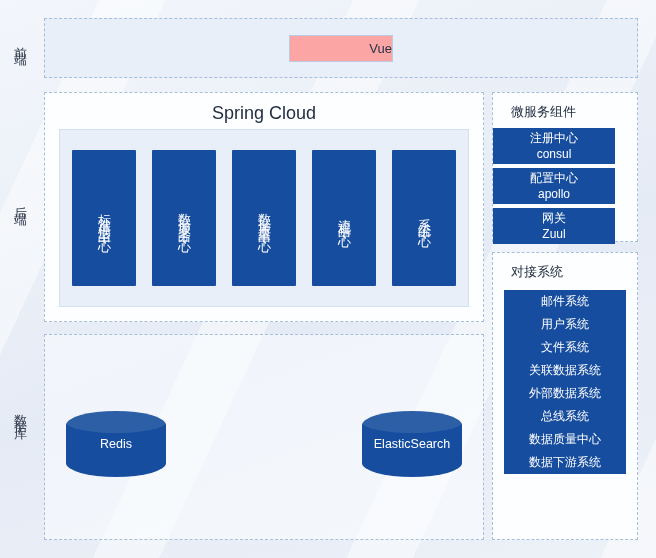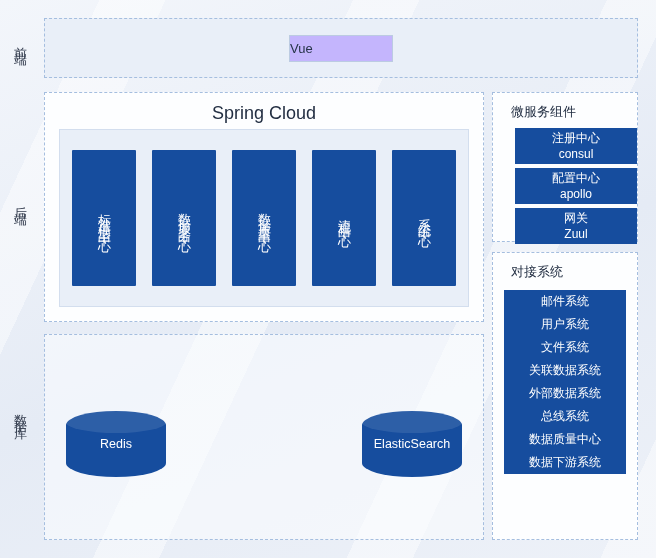--- a/index.html
+++ b/index.html
@@ -43,23 +43,23 @@
   .frontend-box {
     position: absolute;
     left: 44px; top: 18px;
     width: 594px; height: 60px;
     background: var(--panel-fill);
     border: 1px dashed var(--dash-border);
     display: flex; align-items: center; justify-content: center;
   }
   .vue-node {
     width: 104px; height: 27px;
-    background: #c4b5fd;
+    background: #fca5a5;
     border: 1px solid #bccbe2;
-    display: flex; align-items: center; justify-content: flex-start;
+    display: flex; align-items: center; justify-content: flex-end;
     font-size: 13px; color: var(--text-dark);
   }
 
   
   .backend-box {
     position: absolute;
     left: 44px; top: 92px;
     width: 440px; height: 230px;
     background: #fdfeff;
     border: 1px dashed var(--dash-border);
@@ -102,21 +102,21 @@
   }
   .micro-box { top: 92px; height: 150px; }
   .systems-box { top: 252px; height: 288px; }
   .side-box .side-title {
     font-size: 13px;
     color: #222e42;
     padding: 10px 0 7px 18px;
   }
   .micro-items {
     display: flex; flex-direction: column;
-    align-items: flex-end;
+    align-items: flex-start;
     gap: 4px;
   }
   .micro-item {
     width: 122px; height: 36px;
     background: var(--accent);
     color: #fff;
     display: flex; flex-direction: column;
     align-items: center; justify-content: center;
     font-size: 12px; line-height: 16px;
     text-align: center;

